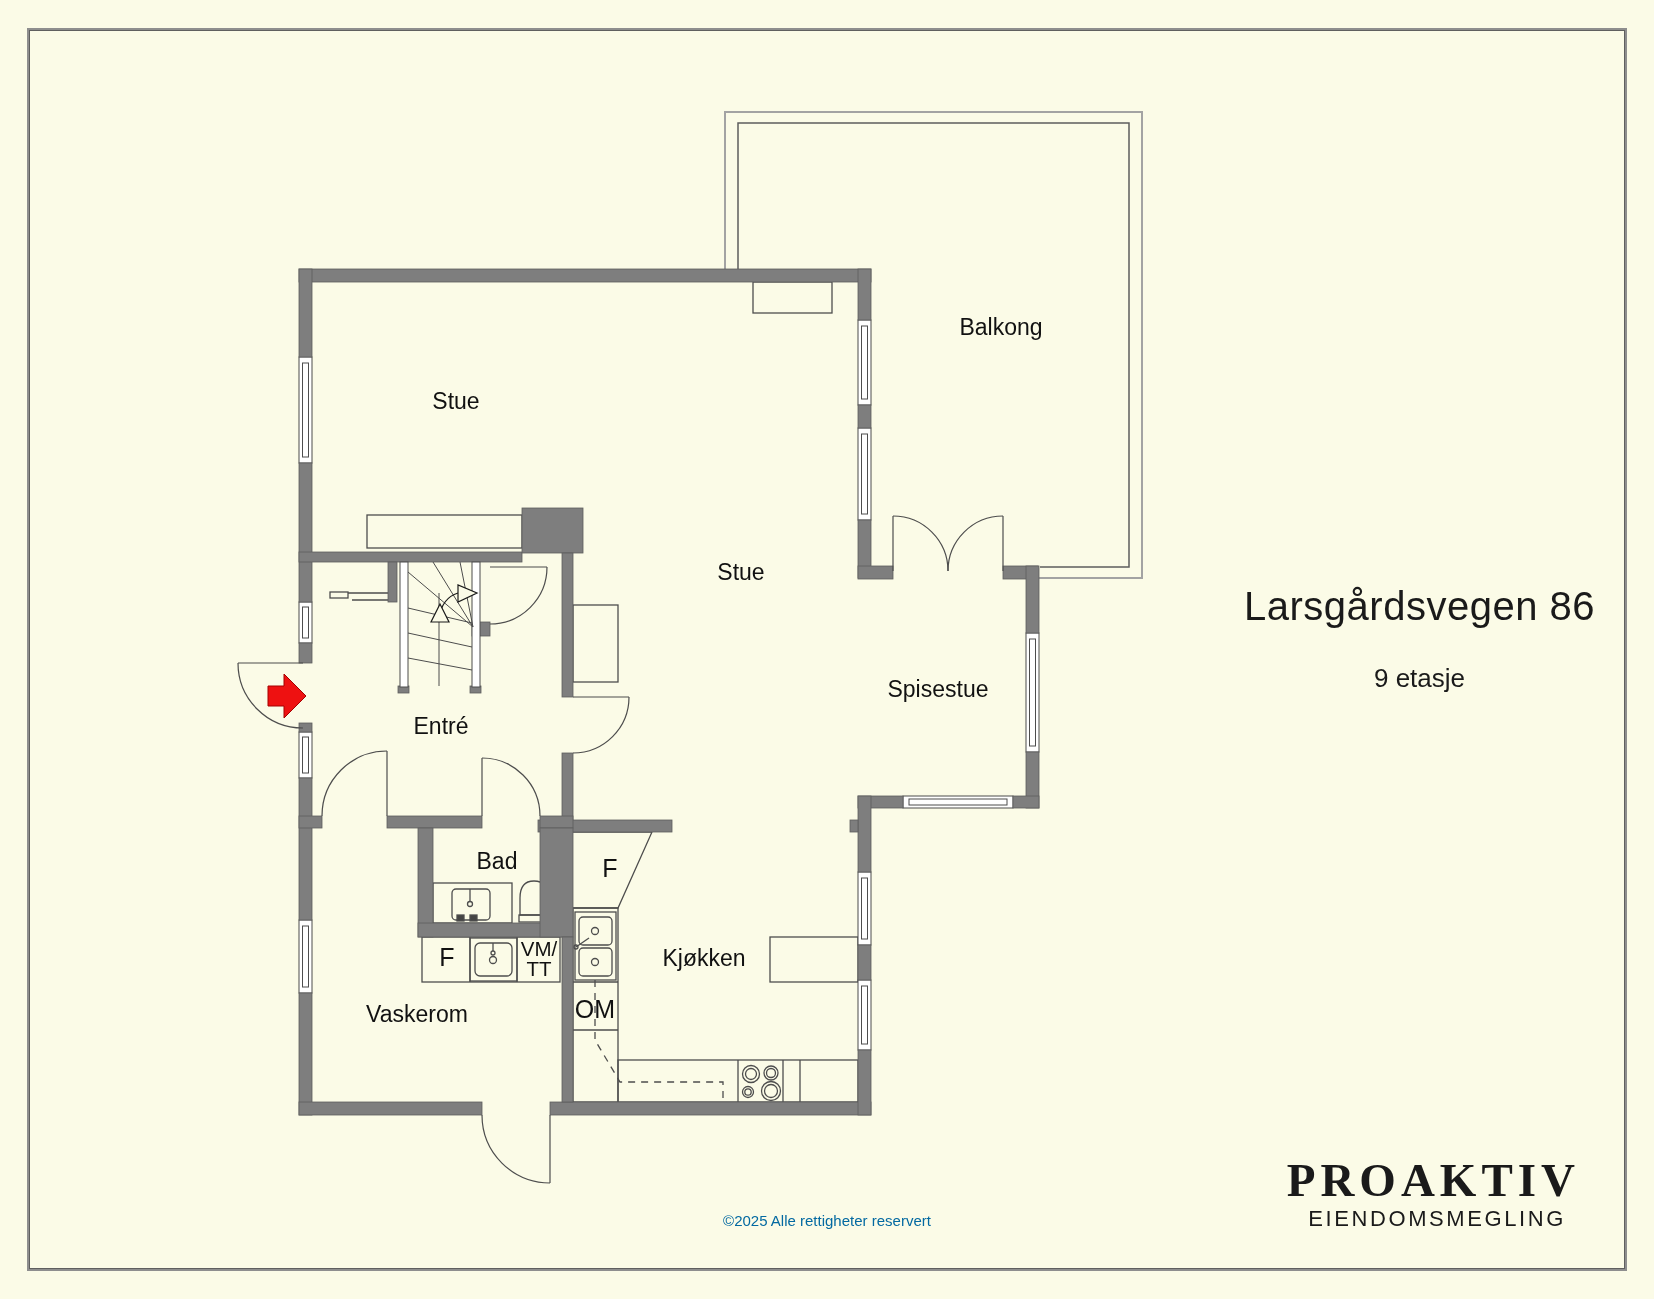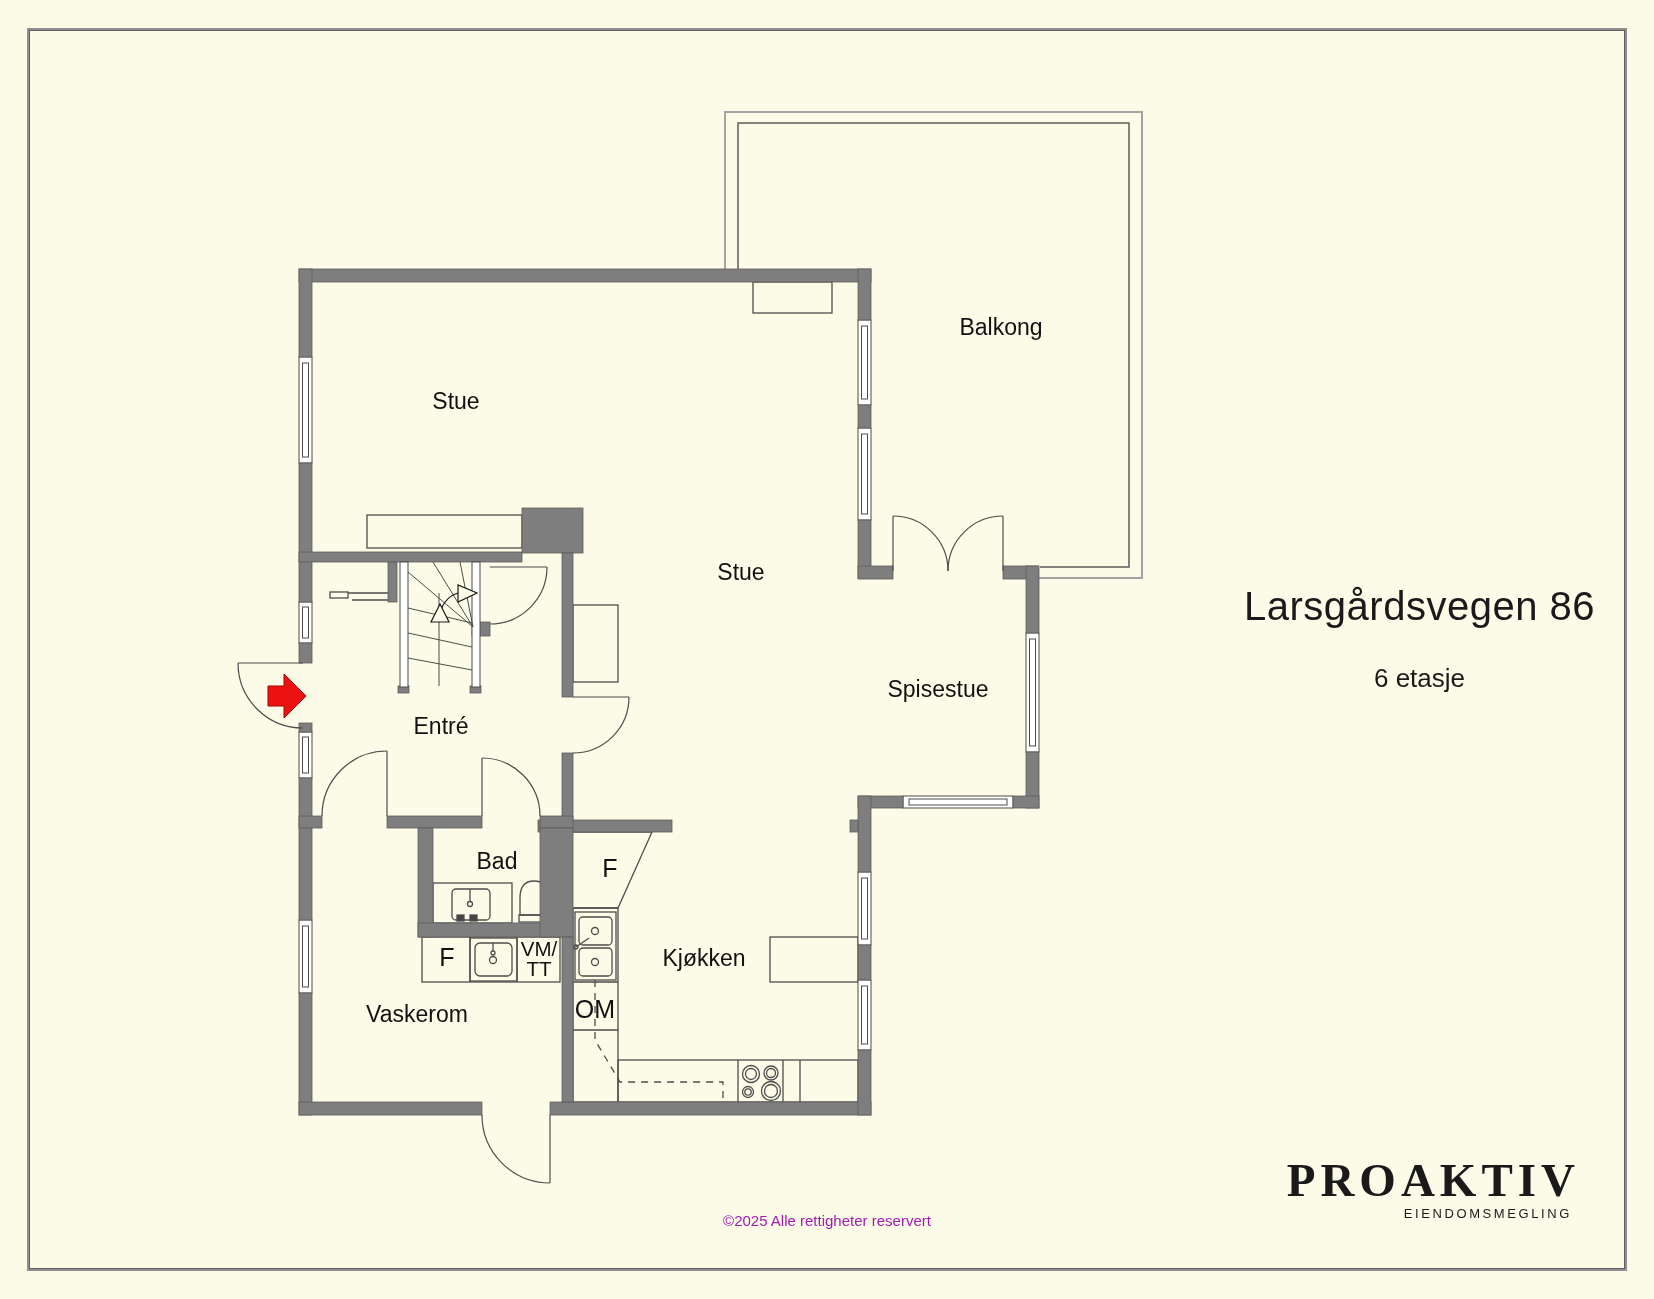--- a/index.html
+++ b/index.html
@@ -13,29 +13,29 @@
     position:absolute;left:27px;top:28px;right:27px;bottom:28px;
     border:2px solid #8e8e8e;
     box-shadow:inset 0 0 0 1px #5f5f5f;
   }
   .plan-svg{position:absolute;left:0;top:0;width:1654px;height:1299px;}
   .title-block{position:absolute;right:59px;top:584px;text-align:center;}
   .title-block .address{font-size:40px;letter-spacing:0.5px;}
   .title-block .floor{font-size:26px;margin-top:34px;}
   .copyright{
     position:absolute;left:50%;transform:translateX(-50%);
-    top:1212px;font-size:15px;color:#a21caf;white-space:nowrap;
+    top:1212px;font-size:15px;color:#0369a1;white-space:nowrap;
   }
   .logo{position:absolute;right:74px;top:1156px;text-align:right;}
   .logo .brand{
     font-family:"Liberation Serif", serif;
     font-size:47px;letter-spacing:5px;line-height:1.05;font-weight:bold;
   }
   .logo .tagline{
-    font-size:13px;letter-spacing:2.6px;margin-top:1px;margin-right:8px;
+    font-size:22px;letter-spacing:2.6px;margin-top:1px;margin-right:14px;
   }
   svg text{
     font-family:"Liberation Sans", sans-serif;
     fill:#111;
   }
   .room-label{font-size:23px;}
   .fixture-label{font-size:25px;}
   .fixture-label-small{font-size:20.5px;}
 </style>
 </head>
@@ -285,21 +285,21 @@
     <text class="fixture-label" x="610" y="877">F</text>
     <text class="fixture-label" x="447" y="966">F</text>
     <text class="fixture-label-small" x="539" y="956">VM/</text>
     <text class="fixture-label-small" x="539" y="976">TT</text>
     <text class="fixture-label" x="595" y="1018">OM</text>
   </g>
 </svg>
 
 <div class="title-block">
   <div class="address">Larsgårdsvegen 86</div>
-  <div class="floor">6 etasje</div>
+  <div class="floor">9 etasje</div>
 </div>
 
 <div class="copyright">©2025 Alle rettigheter reservert</div>
 
 <div class="logo">
   <div class="brand">PROAKTIV</div>
   <div class="tagline">EIENDOMSMEGLING</div>
 </div>
 
 </body></html>

